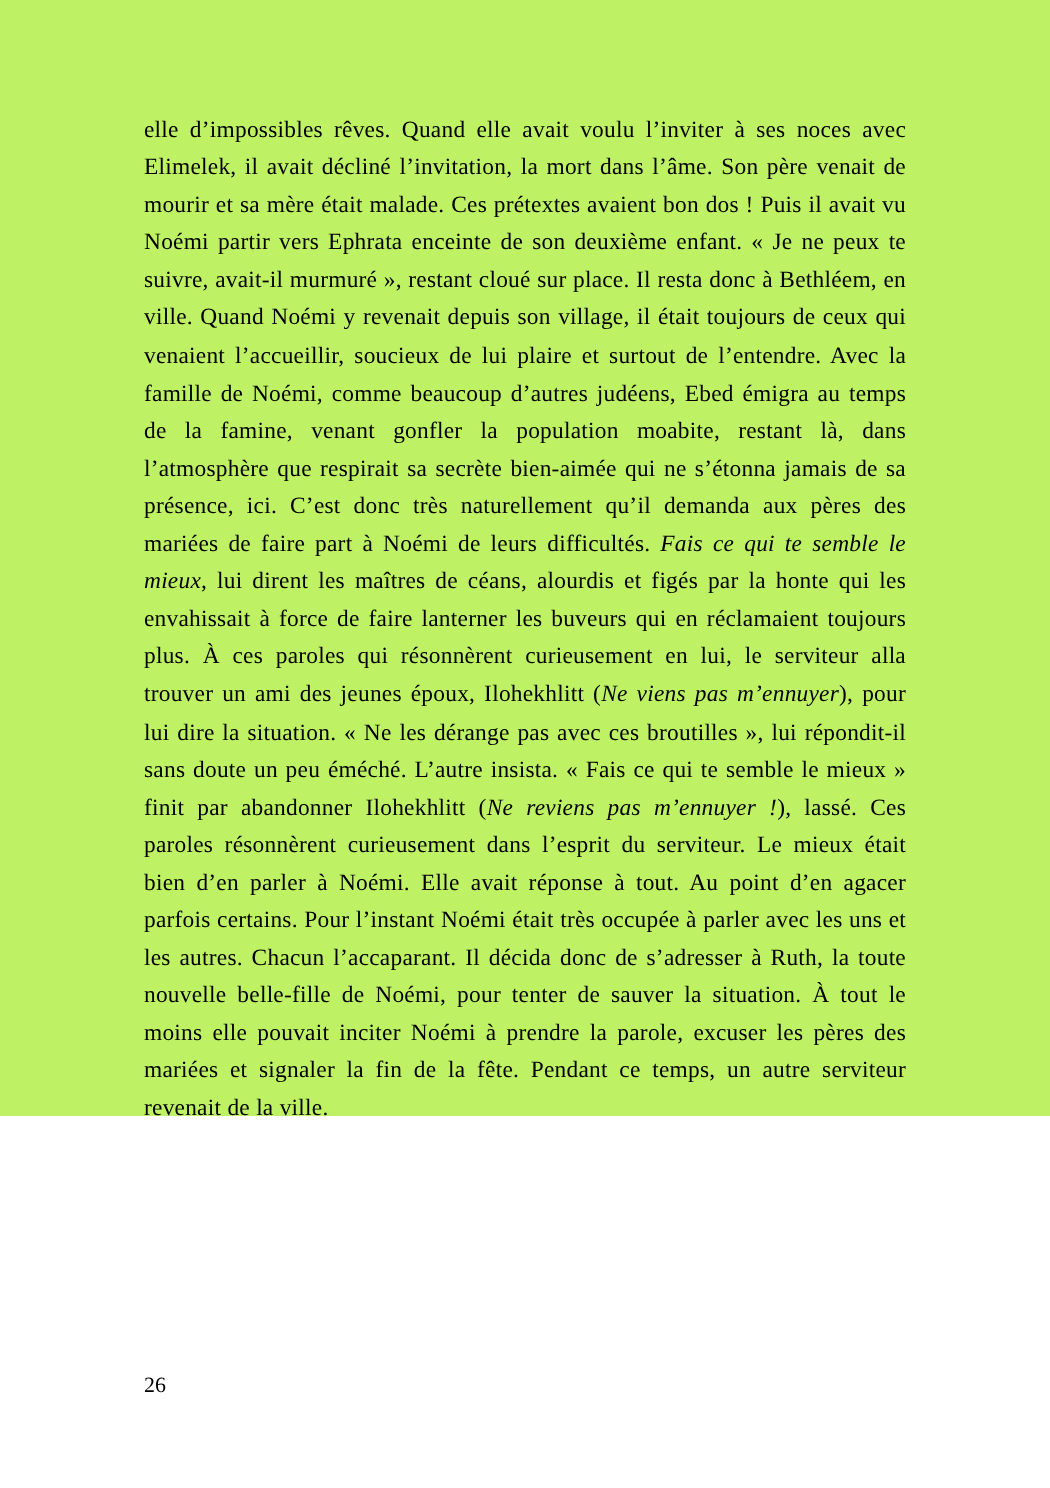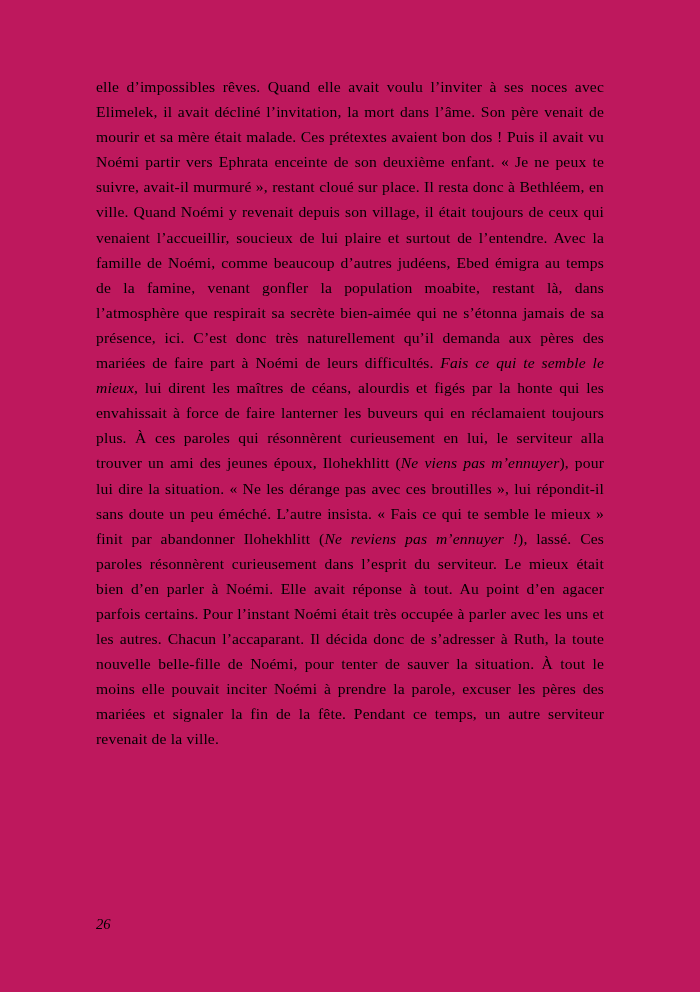--- a/index.html
+++ b/index.html
@@ -15,22 +15,22 @@
     font-family: "Liberation Serif", "DejaVu Serif", serif;
     color: #000000;
     overflow: hidden;
   }
 
   .page {
     position: absolute;
     left: 0;
     top: 0;
     width: 700px;
-    height: 992px;
-    background: #be185d;
+    height: 744px;
+    background: #bef264;
   }
 
   .text-block {
     position: absolute;
     left: 96px;
     top: 74px;
     width: 508px;
   }
 
   .para {
@@ -58,21 +58,20 @@
   }
 
   .page-number {
     position: absolute;
     left: 96px;
     top: 914px;
     font-size: 14.6px;
     line-height: 20px;
     font-family: "Liberation Serif", "DejaVu Serif", serif;
     color: #000000;
-    font-style: italic;
   }
 </style>
 </head>
 <body>
 
 <div class="page">
 
   <div class="text-block">
 
     <p class="para" id="p1"><span>elle d’impossibles rêves. Quand elle avait voulu l’inviter à ses noces avec Elimelek, il avait décliné l’invitation, la mort dans l’âme. Son père venait de mourir et sa mère était malade. Ces prétextes avaient bon dos ! Puis il avait vu Noémi partir vers Ephrata enceinte de son deuxième enfant. « Je ne peux te suivre, avait-il murmuré », restant cloué sur place. Il resta donc à Bethléem, en ville. Quand Noémi y revenait depuis son village, il était toujours de ceux qui venaient l’accueillir, soucieux de lui plaire et surtout de l’entendre. Avec la famille de Noémi, comme beaucoup d’autres judéens, Ebed émigra au temps de la famine, venant gonfler la population moabite, restant là, dans l’atmosphère que respirait sa secrète bien-aimée qui ne s’étonna jamais de sa présence, ici. C’est donc très naturellement qu’il demanda aux pères des mariées de faire part à Noémi de leurs difficultés. </span><span class="em">Fais ce qui te semble le mieux</span><span>, lui dirent les maîtres de céans, alourdis et figés par la honte qui les envahissait à force de faire lanterner les buveurs qui en réclamaient toujours plus. À ces paroles qui résonnèrent curieusement en lui, le serviteur alla trouver un ami des jeunes époux, Ilohekhlitt (</span><span class="em">Ne viens pas m’ennuyer</span><span>), pour lui dire la situation. « Ne les dérange pas avec ces broutilles », lui répondit-il sans doute un peu éméché. L’autre insista. « Fais ce qui te semble le mieux » finit par abandonner Ilohekhlitt (</span><span class="em">Ne reviens pas m’ennuyer !</span><span>), lassé. Ces paroles résonnèrent curieusement dans l’esprit du serviteur. Le mieux était bien d’en parler à Noémi. Elle avait réponse à tout. Au point d’en agacer parfois certains. Pour l’instant Noémi était très occupée à parler avec les uns et les autres. Chacun l’accaparant. Il décida donc de s’adresser à Ruth, la toute nouvelle belle-fille de Noémi, pour tenter de sauver la situation. À tout le moins elle pouvait inciter Noémi à prendre la parole, excuser les pères des mariées et signaler la fin de la fête. Pendant ce temps, un autre serviteur revenait de la ville.</span></p>

